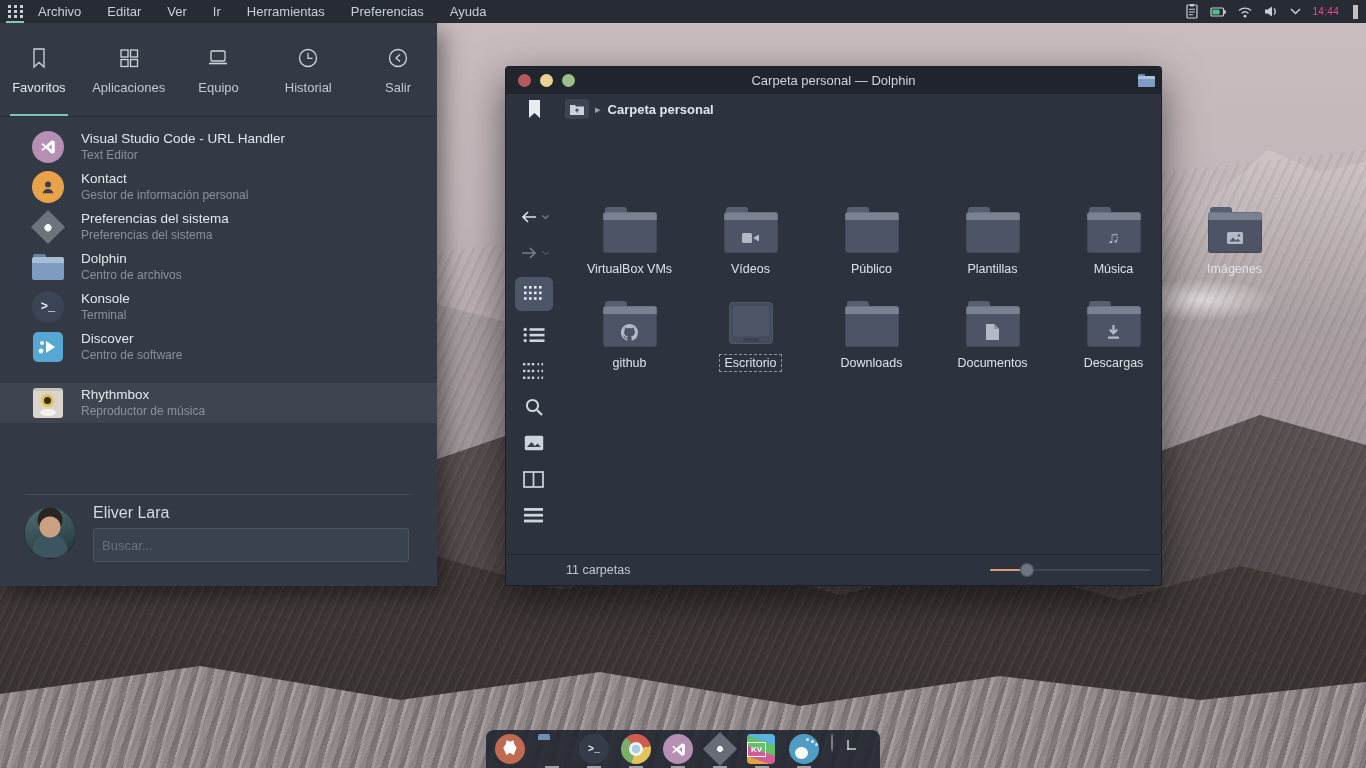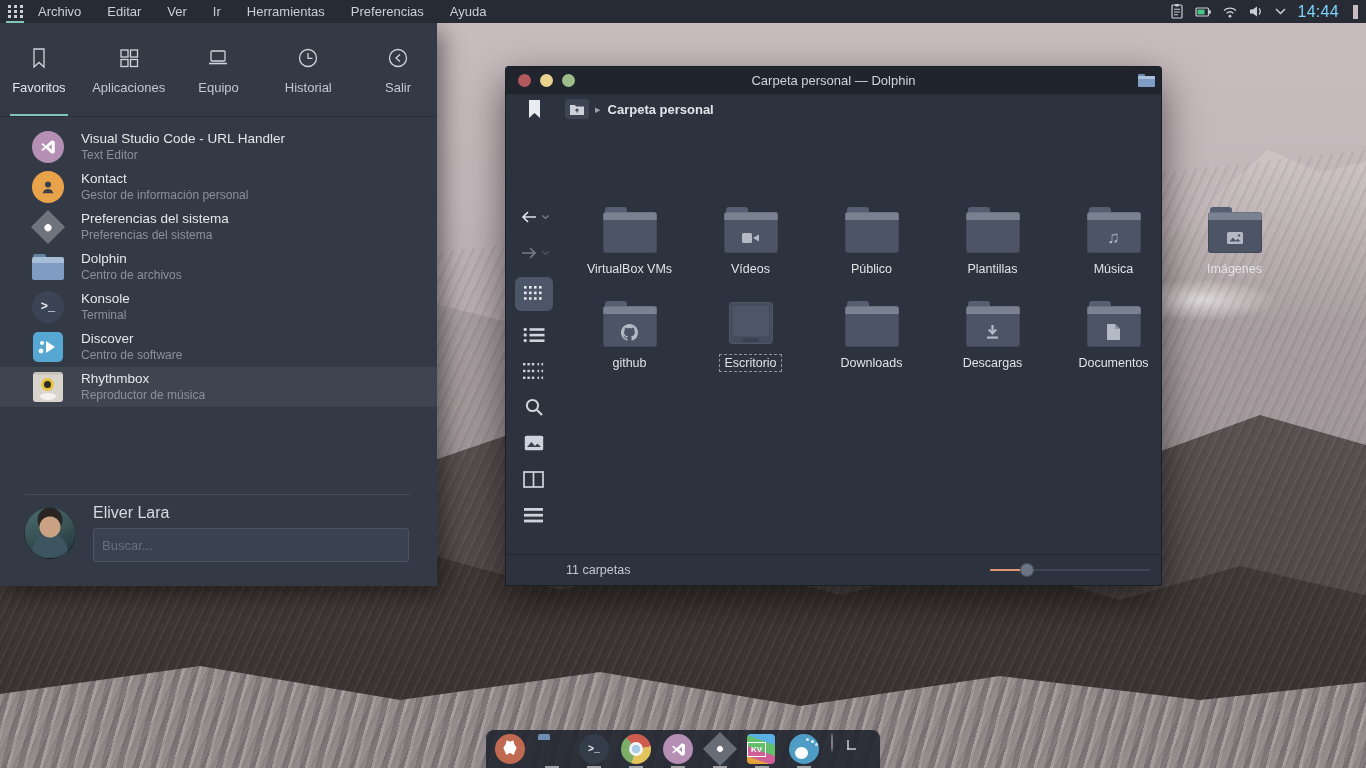--- a/index.html
+++ b/index.html
@@ -28,34 +28,34 @@
     clip-path:polygon(0 300px,1366px 150px,1366px 768px,0 768px); }
 
   
   .topbar { position:absolute; left:0; top:0; width:1366px; height:23px; background:#262b34;
     display:flex; align-items:center; color:#c9cfd7; font-size:13px; z-index:60; }
   .launcher-btn { width:30px; height:23px; display:flex; align-items:center; justify-content:center; position:relative; cursor:pointer; }
   .launcher-btn::after { content:""; position:absolute; left:6px; right:6px; bottom:0; height:2px; background:#7fc6b6; }
   .menubar { display:flex; gap:26px; margin-left:8px; }
   .menu-item { cursor:default; }
   .tray { margin-left:auto; display:flex; align-items:center; gap:10px; padding-right:8px; }
-  .clock { font-size:16px; color:#7dd3fc; letter-spacing:.3px; }
+  .clock { font-size:10px; color:#ec4899; letter-spacing:.3px; }
   .show-desktop { width:5px; height:14px; background:#c9bdc0; margin-left:4px; }
 
   
   .launcher { position:absolute; left:0; top:23px; width:437px; height:563px; background:#333a45;
     z-index:50; box-shadow:6px 8px 22px rgba(0,0,0,.45); color:#c9cfd7; }
   .tabs { display:flex; height:94px; border-bottom:1px solid rgba(0,0,0,.18);gap:12px; }
   .tab { flex:1; display:flex; flex-direction:column; align-items:center; justify-content:center; gap:9px;
     font-size:13px; color:#c2c8d0; position:relative; cursor:pointer; }
   .tab.active { color:#e2e6ea; }
   .tab.active::after { content:""; position:absolute; left:10px; right:10px; bottom:0; height:2px; background:#7fc6b6; }
   .applist { position:absolute; top:104px; left:0; right:0; }
   .app-item { display:flex; align-items:center; gap:17px; height:40px; padding-left:32px; cursor:pointer; }
-  .app-item.selected { background:#3e4551; margin:0 0 0 0; }
+  .app-item.selected { background:#3e4551; margin:16px 0 0 0; }
   .app-ic { width:32px; height:32px; flex:0 0 32px; display:flex; align-items:center; justify-content:center; position:relative; }
   .app-texts { display:flex; flex-direction:column; line-height:1.25; }
   .app-title { font-size:13.5px; color:#e4e7eb; }
   .app-sub { font-size:12px; color:#8a919d; }
   .circle { border-radius:50%; width:32px; height:32px; display:flex; align-items:center; justify-content:center; }
   .ic-vscode { background:#b58fb4; }
   .ic-kontact { background:#e8a24a; }
   .diamond { width:24px; height:24px; background:#6e747d; transform:rotate(45deg); display:flex; align-items:center; justify-content:center; }
   .diamond i { width:7px; height:7px; border-radius:50%; background:#fff; display:block; }
   .ic-folder { position:relative; width:32px; height:26px; }
@@ -611,45 +611,45 @@
           <div class="flabel">Downloads</div>
         </div>
 
         <div class="fitem">
           <div class="ficon">
               <span class="bigfolder">
                 <span class="tab"></span>
                 <span class="body"></span>
               </span>
             <span class="emblem">
+              <svg width="13" height="16" viewBox="0 0 13 16">
+                  <path d="M0 0h8l5 5v11H0z" fill="#b3bac6"></path>
+                  <path d="M8 0l5 5H8z" fill="#8d94a2"></path>
+                </svg>
+            </span>
+          </div>
+          <div class="flabel">Documentos</div>
+        </div>
+
+        <div class="fitem">
+          <div class="ficon">
+              <span class="bigfolder">
+                <span class="tab"></span>
+                <span class="body"></span>
+              </span>
+            <span class="emblem">
               <svg width="15" height="15" viewBox="0 0 15 15">
                   <path d="M7.5 0v7M3.8 4.6l3.7 3.8 3.7-3.8" fill="none" stroke="#b3bac6" stroke-width="2.2"></path>
                   <rect x="2" y="11.5" width="11" height="2.2" fill="#b3bac6"></rect>
                 </svg>
             </span>
           </div>
           <div class="flabel">Descargas</div>
         </div>
 
-        <div class="fitem">
-          <div class="ficon">
-              <span class="bigfolder">
-                <span class="tab"></span>
-                <span class="body"></span>
-              </span>
-            <span class="emblem">
-              <svg width="13" height="16" viewBox="0 0 13 16">
-                  <path d="M0 0h8l5 5v11H0z" fill="#b3bac6"></path>
-                  <path d="M8 0l5 5H8z" fill="#8d94a2"></path>
-                </svg>
-            </span>
-          </div>
-          <div class="flabel">Documentos</div>
-        </div>
-
       </div>
     </div>
 
     <div class="statusbar">
       <span class="stext">11 carpetas</span>
       <div class="zoomslider">
         <div class="track"></div>
         <div class="fill"></div>
         <div class="knob"></div>
       </div>

